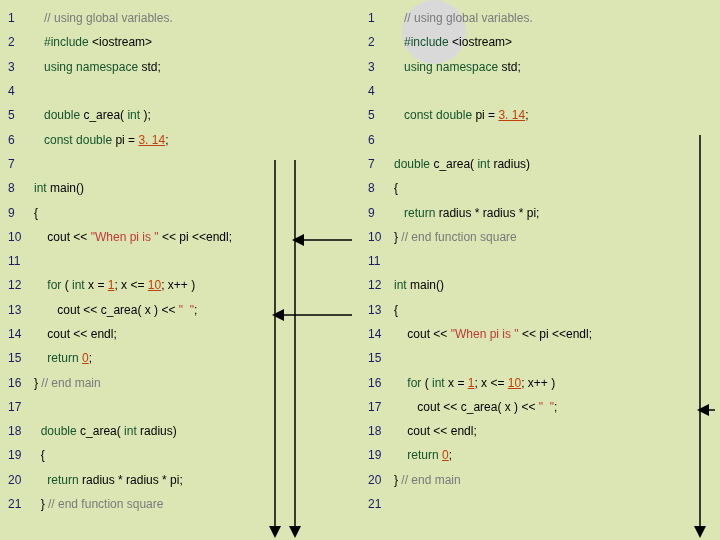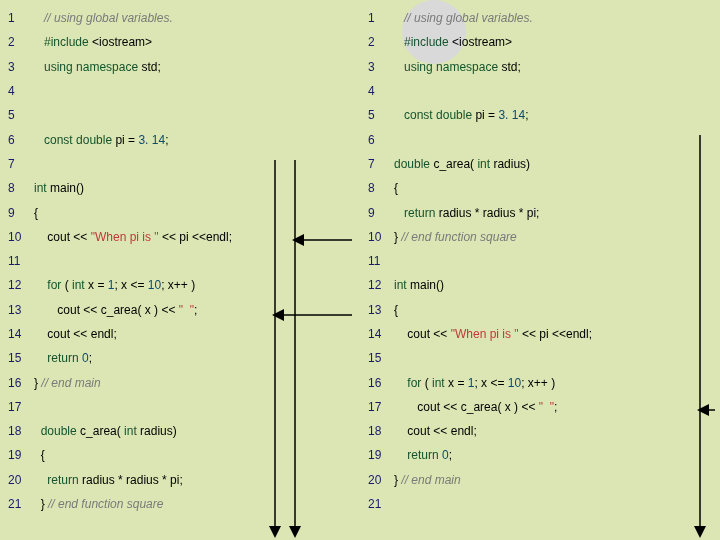--- a/index.html
+++ b/index.html
@@ -44,39 +44,39 @@
     padding-left: 8px;
     color: #1a1a66;
     flex-shrink: 0;
   }
   .code {
     color: #000;
     padding-left: 0;
   }
   
   .kw  { color: #14532d; }   
-  .cm  { color: #7a7a7a; font-style: italic; }   
-  .num { color: #0c4a6e; }   
+  .cm  { color: #7a7a7a; }   
+  .num { color: #c2410c; text-decoration: underline; }   
   .str { color: #c03a3a; }   
   .op  { color: #000; }
   
   svg.overlay { position: absolute; top: 0; left: 0; pointer-events: none; }
 </style>
 </head>
 <body>
 
 <div class="circle"></div>
 
 <div class="panels">
   <div class="panel" id="panel-left">
       <div class="line"><span class="gut">1</span><span class="code"><span class="op">   </span><span class="cm">// using global variables.</span></span></div>
       <div class="line"><span class="gut">2</span><span class="code"><span class="op">   </span><span class="kw">#include</span><span class="op"> &lt;iostream&gt;</span></span></div>
       <div class="line"><span class="gut">3</span><span class="code"><span class="op">   </span><span class="kw">using namespace</span><span class="op"> std;</span></span></div>
       <div class="line"><span class="gut">4</span><span class="code"></span></div>
-      <div class="line"><span class="gut">5</span></div>
+      <div class="line"><span class="gut">5</span><span class="code"><span class="op">   </span><span class="kw">double</span><span class="op"> c_area( </span><span class="kw">int</span><span class="op"> );</span></span></div>
       <div class="line"><span class="gut">6</span><span class="code"><span class="op">   </span><span class="kw">const double</span><span class="op"> pi = </span><span class="num">3. 14</span><span class="op">;</span></span></div>
       <div class="line"><span class="gut">7</span><span class="code"></span></div>
       <div class="line"><span class="gut">8</span><span class="code"><span class="kw">int</span><span class="op"> main()</span></span></div>
       <div class="line"><span class="gut">9</span><span class="code"><span class="op">{</span></span></div>
       <div class="line"><span class="gut">10</span><span class="code"><span class="op">    cout &lt;&lt; </span><span class="str">"When pi is "</span><span class="op"> &lt;&lt; pi &lt;&lt;endl;</span></span></div>
       <div class="line"><span class="gut">11</span><span class="code"></span></div>
       <div class="line"><span class="gut">12</span><span class="code"><span class="op">    </span><span class="kw">for</span><span class="op"> ( </span><span class="kw">int</span><span class="op"> x = </span><span class="num">1</span><span class="op">; x &lt;= </span><span class="num">10</span><span class="op">; x++ )</span></span></div>
       <div class="line"><span class="gut">13</span><span class="code"><span class="op">       cout &lt;&lt; c_area( x ) &lt;&lt; </span><span class="str">"  "</span><span class="op">;</span></span></div>
       <div class="line"><span class="gut">14</span><span class="code"><span class="op">    cout &lt;&lt; endl;</span></span></div>
       <div class="line"><span class="gut">15</span><span class="code"><span class="op">    </span><span class="kw">return</span><span class="op"> </span><span class="num">0</span><span class="op">;</span></span></div>

